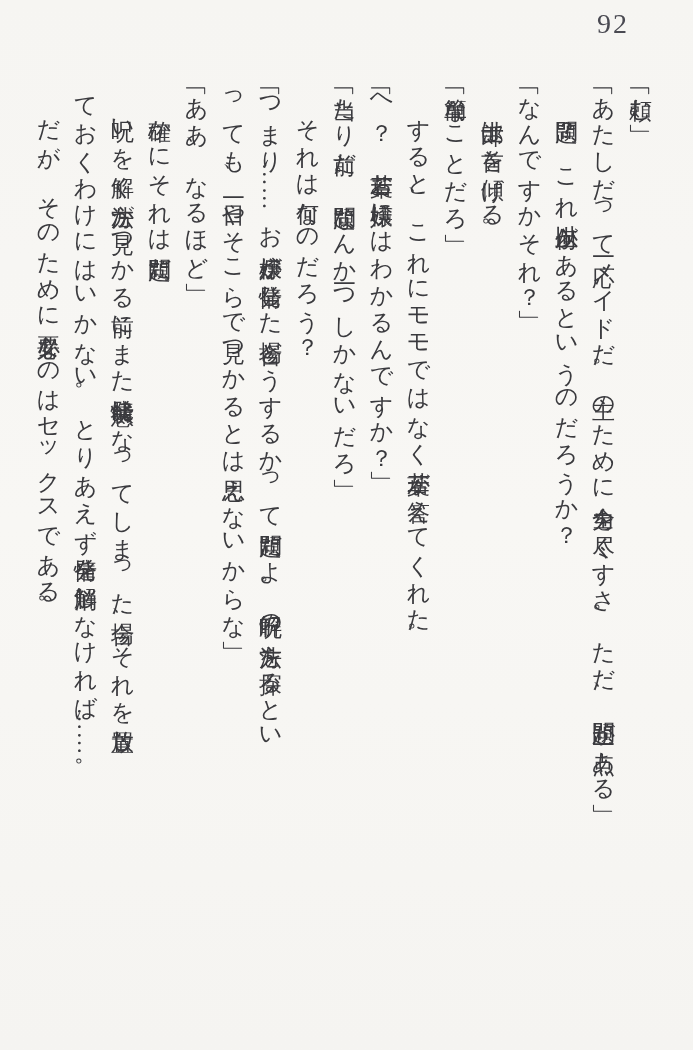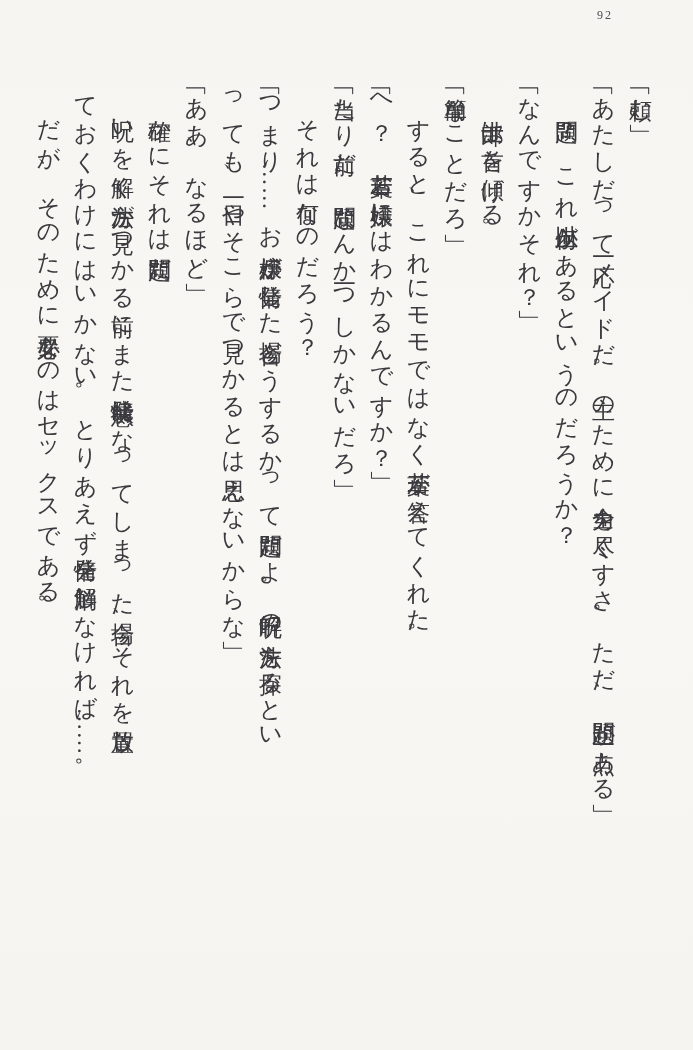--- a/index.html
+++ b/index.html
@@ -16,21 +16,21 @@
   }
   .book-page {
     position: absolute;
     inset: 0;
     background: linear-gradient(180deg, #f6f5f2 0%, #f8f7f4 50%, #f5f4f1 100%);
   }
   .page-number {
     position: absolute;
     top: 8px;
     left: 597px;
-    font-size: 12px;
+    font-size: 28px;
     letter-spacing: 2px;
     color: #4a4a52;
   }
   .text-block {
     position: absolute;
     top: 80px;
     right: 34px;
     width: 630px;
     height: 922px;
     writing-mode: vertical-rl;

